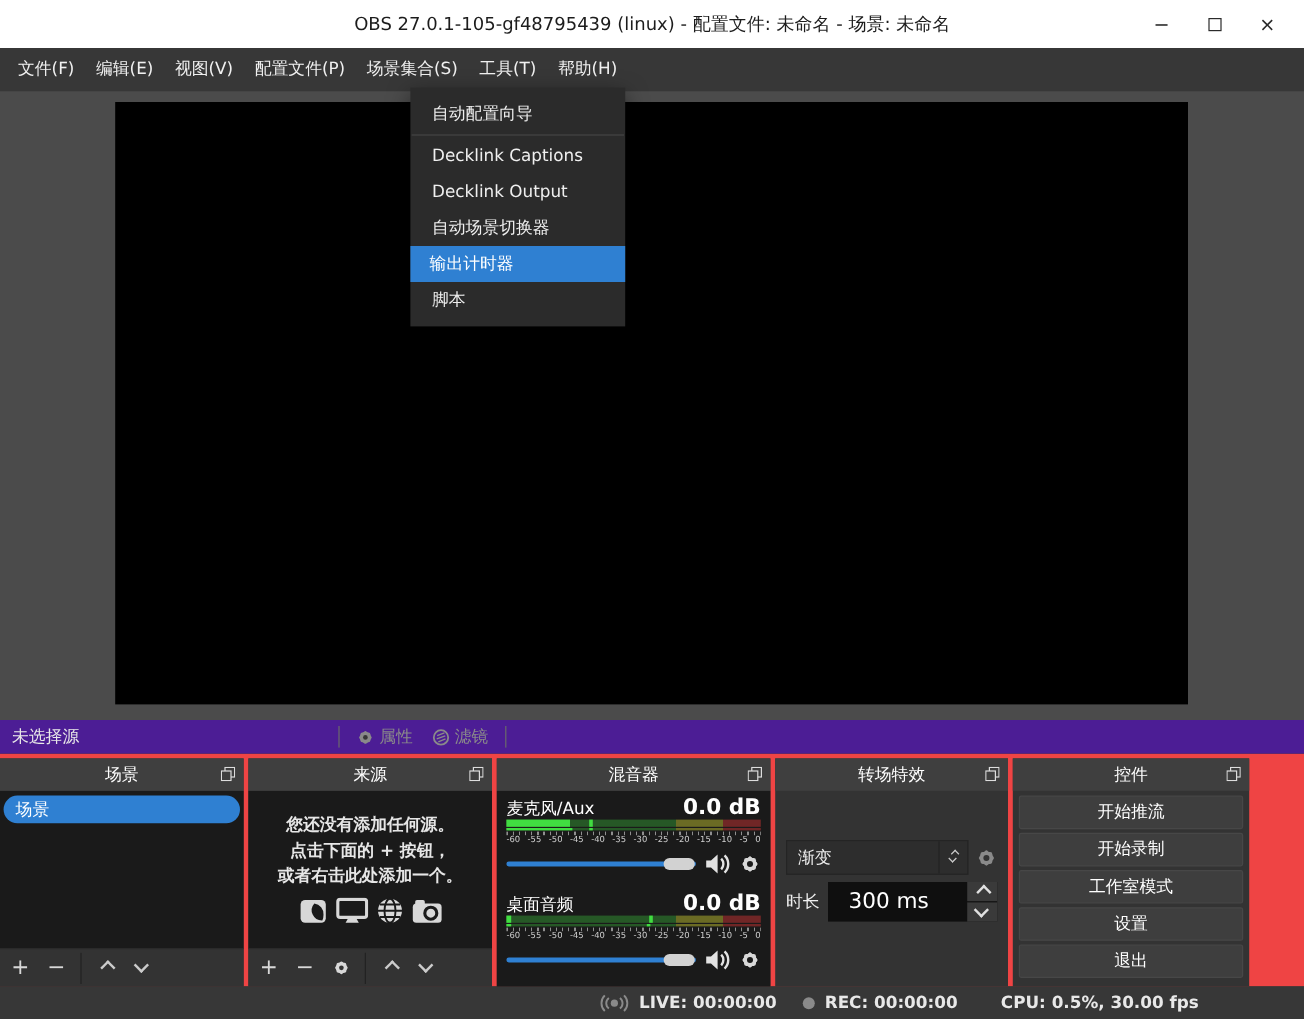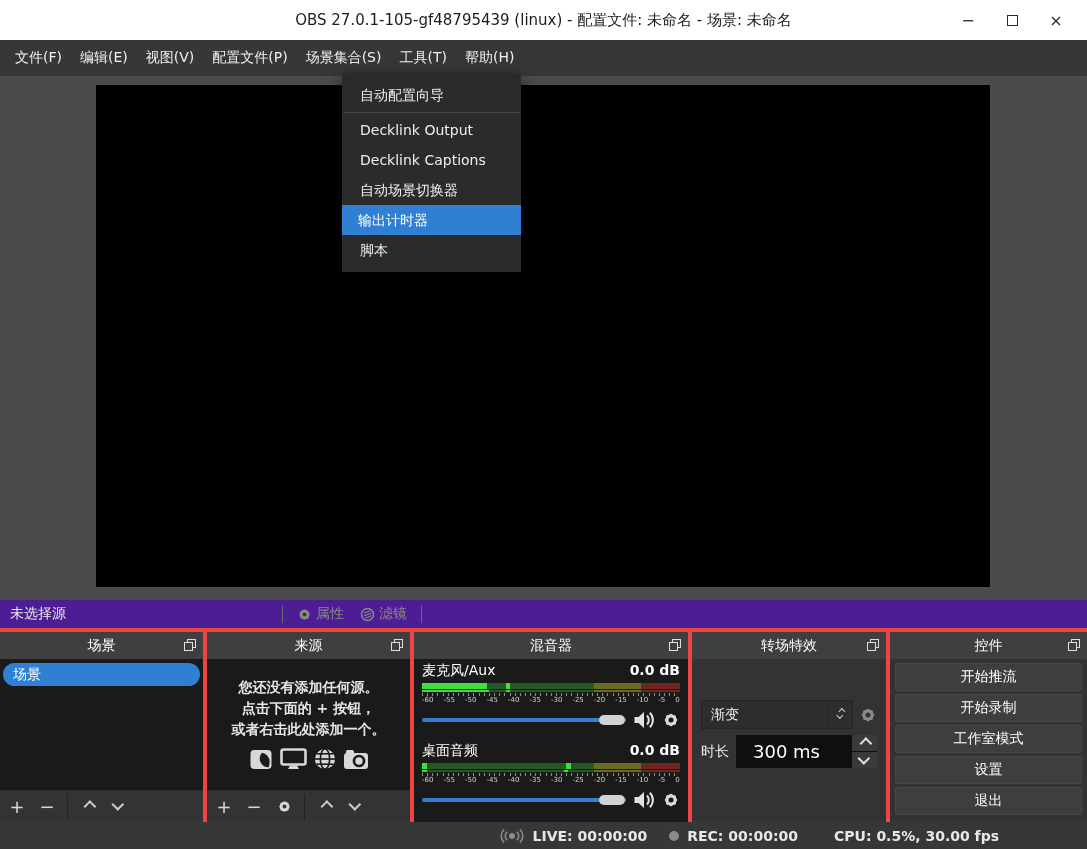--- a/index.html
+++ b/index.html
@@ -36,21 +36,21 @@
 
   
   .docks { height:194px; background:#ef4444; display:flex; gap:4px; padding-top:4px; }
   .dock { background:#333333; display:flex; flex-direction:column; height:190px; }
   .dock-hdr { height:27px; background:#3f3f3f; display:flex; align-items:center; justify-content:center; position:relative; flex:none; }
   .dock-title { font-size:14px; color:#ffffff; }
   .popout { position:absolute; right:7px; top:7px; }
   .dock-body { flex:1; overflow:hidden; }
   .dark-body { background:#1a1a1a; }
 
-  .d-scenes { width:203px; } .d-sources { width:203px; } .d-mixer { width:274px; } .d-trans { width:194px;gap:34px; } .d-ctrl { width:197px; }
+  .d-scenes { width:203px; } .d-sources { width:203px; } .d-mixer { width:228px; } .d-trans { width:194px;gap:34px; } .d-ctrl { width:197px; }
 
   
   .scene-pill { margin:4px 3px; height:23px; background:#2f80d2; border-radius:12px; display:flex; align-items:center; padding-left:10px; color:#fff; font-size:14px; }
   .src-empty { height:100%; display:flex; flex-direction:column; align-items:center; justify-content:center; gap:3px; color:#e6e6e6; font-weight:600; font-size:14px; text-align:center; }
   .src-icons { display:flex; gap:7px; margin-top:6px; align-items:center; }
 
   .dock-foot { flex:none; height:32px; background:#333333; border-top:1px solid #2a2a2a; display:flex; align-items:center; }
   .foot-group { display:flex; align-items:center; height:26px; padding:0 2px; }
   .foot-sep { width:1px; height:26px; background:#222; margin:0 3px; }
   .foot-btn { width:30px; height:26px; display:flex; align-items:center; justify-content:center; color:#d8d8d8; font-size:18px; }
@@ -58,21 +58,21 @@
   
   .chev { display:inline-block; width:9px; height:9px; border-left:2px solid #ccc; border-bottom:2px solid #ccc; }
   .chev.up { transform:rotate(135deg) translate(-1px,-1px); }
   .chev.down { transform:rotate(-45deg) translate(1px,-2px); }
   .chev.sm { width:5px; height:5px; border-width:1.5px; }
 
   
   .mixer-body { padding:3px 8px 0 8px; }
   .mix-row1 { display:flex; justify-content:space-between; align-items:baseline; height:21px; }
   .mix-name { font-size:14px; color:#fff; }
-  .mix-db { font-size:14px; color:#fff; font-weight:600;text-align:right; }
+  .mix-db { font-size:18px; color:#fff; font-weight:600;text-align:right; }
   .meter { position:relative; height:6px; background:linear-gradient(to right,#265826 0 66.5%,#6b6b24 66.5% 85%,#702626 85% 100%); }
   .meter.thin { height:2px; margin-top:1px; }
   .meter .fill,.meter .blip { position:absolute; top:0; bottom:0; background:#41dd41; }
   .tickstrip { height:3px; margin-top:1px; background:repeating-linear-gradient(to right,#8f8f8f 0 1px,transparent 1px 5.15px); }
   .scale-row { display:flex; justify-content:space-between; font-size:7px; line-height:9px; color:#d0d0d0; }
   .vol-row { display:flex; align-items:center; gap:7px; height:24px; margin-top:3px; }
   .slider { flex:1; position:relative; height:16px; }
   .slider .track { position:absolute; left:0; right:0; top:6px; height:4px; border-radius:2px; background:#2f80d2; }
   .slider .handle { position:absolute; top:3px; left:calc(100% - 27px); width:26px; height:10px; border-radius:5px; background:#d2d2d2; }
   .ch2 { margin-top:10px; }
@@ -125,22 +125,22 @@
   <span class="menu-item">帮助(H)</span>
 </div>
 
 <div class="main">
   <div class="canvas"></div>
 </div>
 
 <div class="dropdown">
   <div class="dd-item">自动配置向导</div>
   <div class="dd-sep"></div>
+  <div class="dd-item">Decklink Captions</div>
   <div class="dd-item">Decklink Output</div>
-  <div class="dd-item">Decklink Captions</div>
   <div class="dd-item">自动场景切换器</div>
   <div class="dd-item hl">输出计时器</div>
   <div class="dd-item">脚本</div>
 </div>
 
 <div class="src-toolbar">
   <span class="nosrc">未选择源</span>
   <div class="src-btns">
     <span class="vsep"></span>
     <div class="tb-btn">

